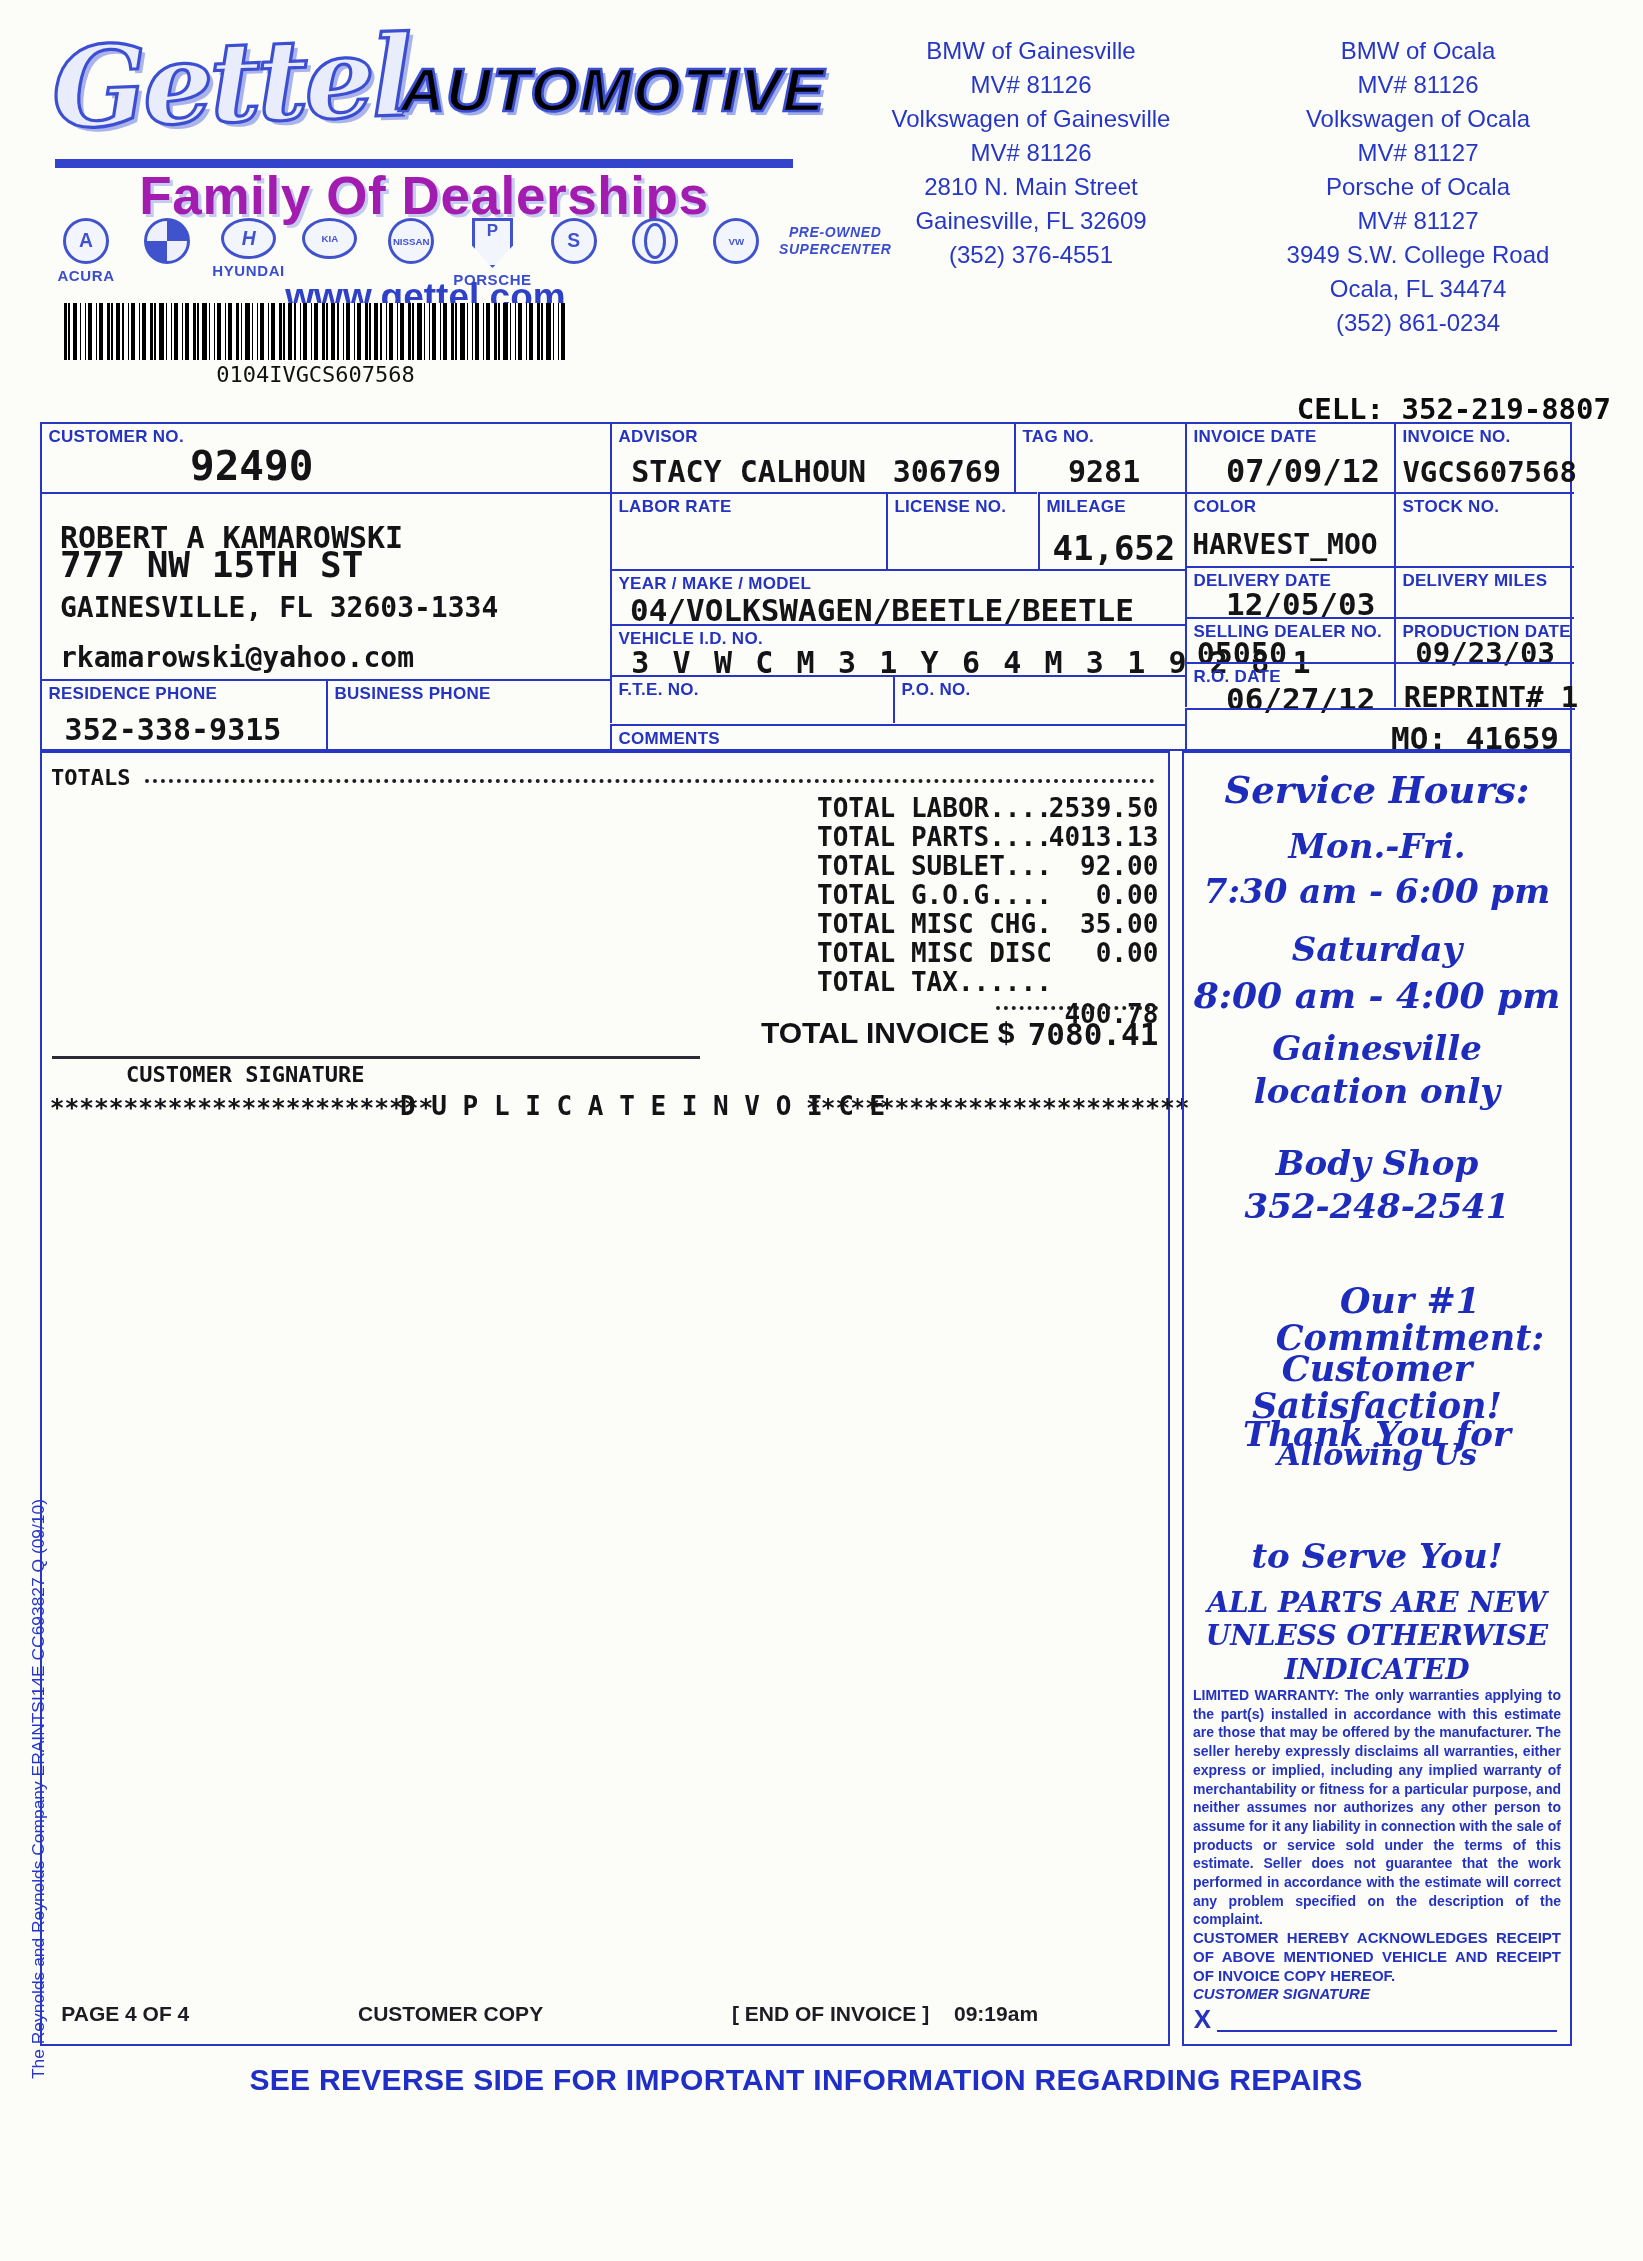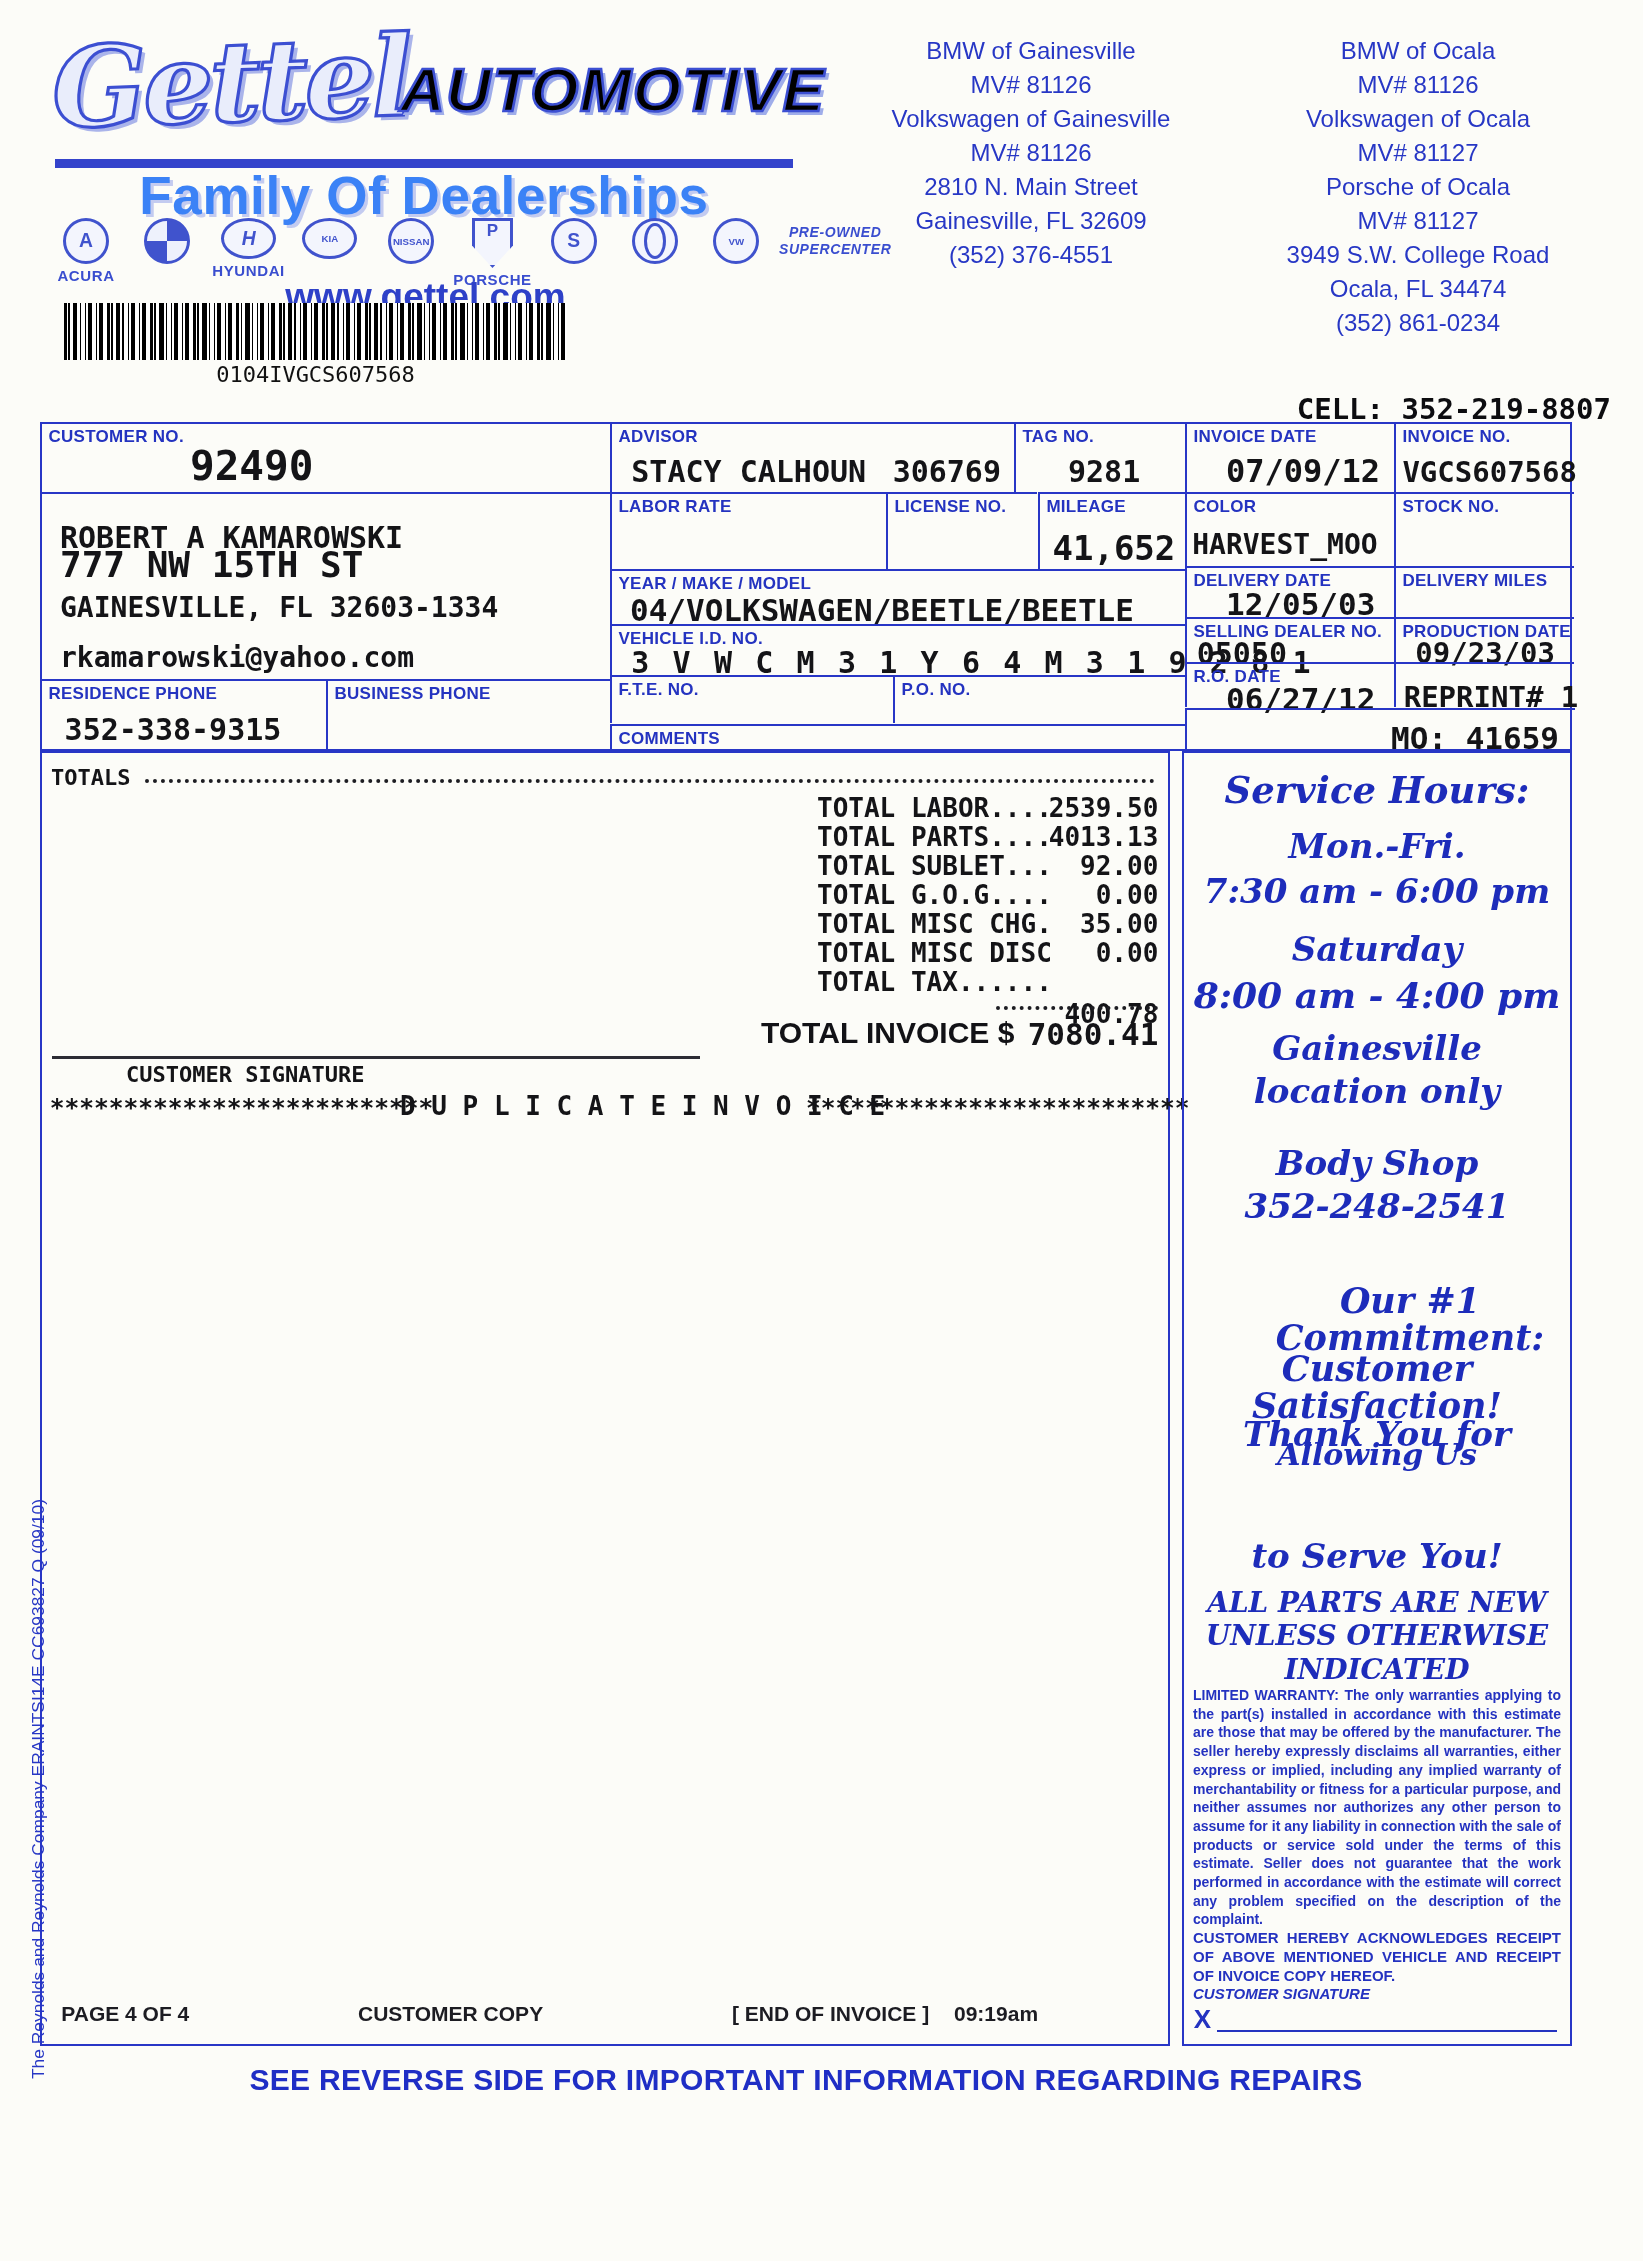--- a/index.html
+++ b/index.html
@@ -19,21 +19,21 @@
     font-size:111px;color:var(--lt);-webkit-text-stroke:3.2px #3c4fd2;
     text-shadow:4.5px 4.5px 0 #aab4ea;line-height:1;letter-spacing:-3.9px;transform:rotate(-2deg);
   }
   .logo-auto{
     font-family:"Liberation Sans",sans-serif;font-weight:bold;font-style:italic;
     font-size:62px;color:#000000;-webkit-text-stroke:2.6px #3c4fd2;
     text-shadow:3.9px 3.9px 0 #9fadea;letter-spacing:1.3px;line-height:1;
   }
   .logo-bar{background:#3443cb;height:9px;}
   .logo-family{
-    font-weight:bold;font-size:53px;color:#3b82f6;letter-spacing:0.6px;
+    font-weight:bold;font-size:53px;color:#a21caf;letter-spacing:0.6px;
     text-shadow:3.2px 2.6px 0 #c3cbf0;line-height:1;text-align:center;
   }
   .website{font-weight:bold;font-size:37px;color:#2e41c8;text-align:center;}
   .loc{color:#2737c5;font-size:24px;line-height:34px;text-align:center;}
   
   .brands{display:flex;align-items:flex-start;gap:19.3px;}
   .brand{display:flex;flex-direction:column;align-items:center;width:62px;}
   .bcircle{
     width:46px;height:46px;border:3.9px solid #4053cd;border-radius:50%;
     display:flex;align-items:center;justify-content:center;color:#4053cd;

